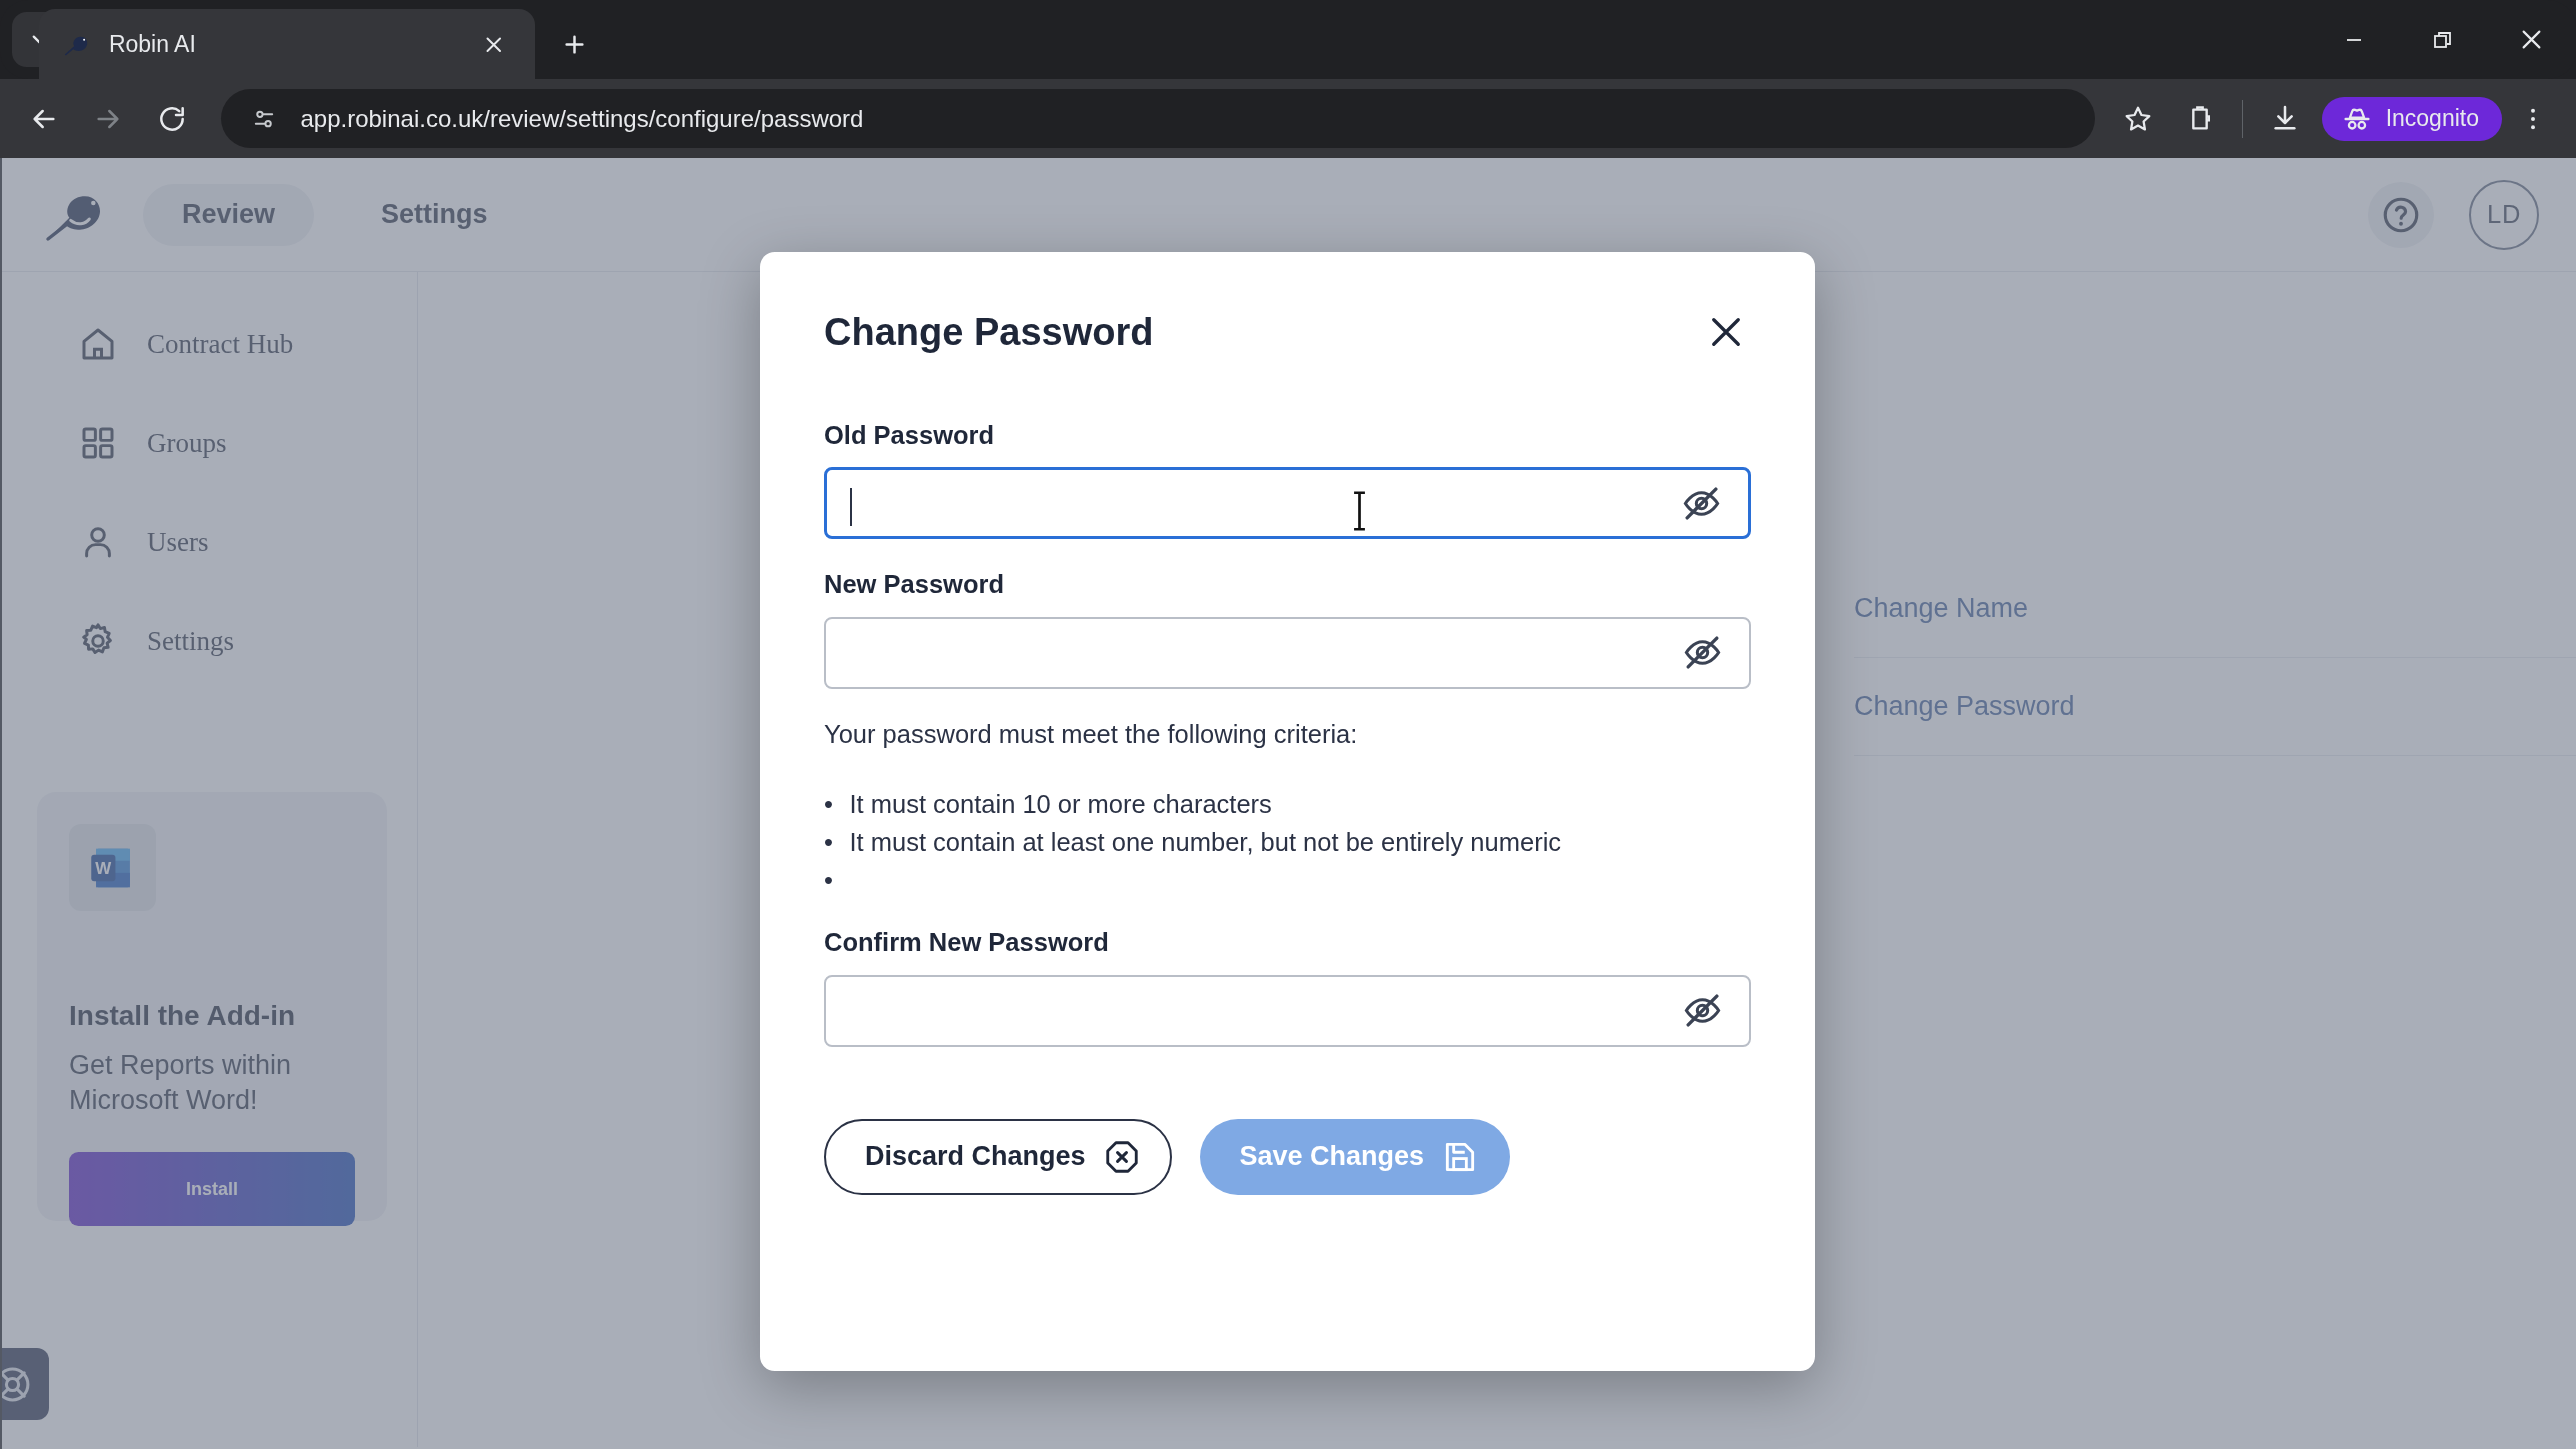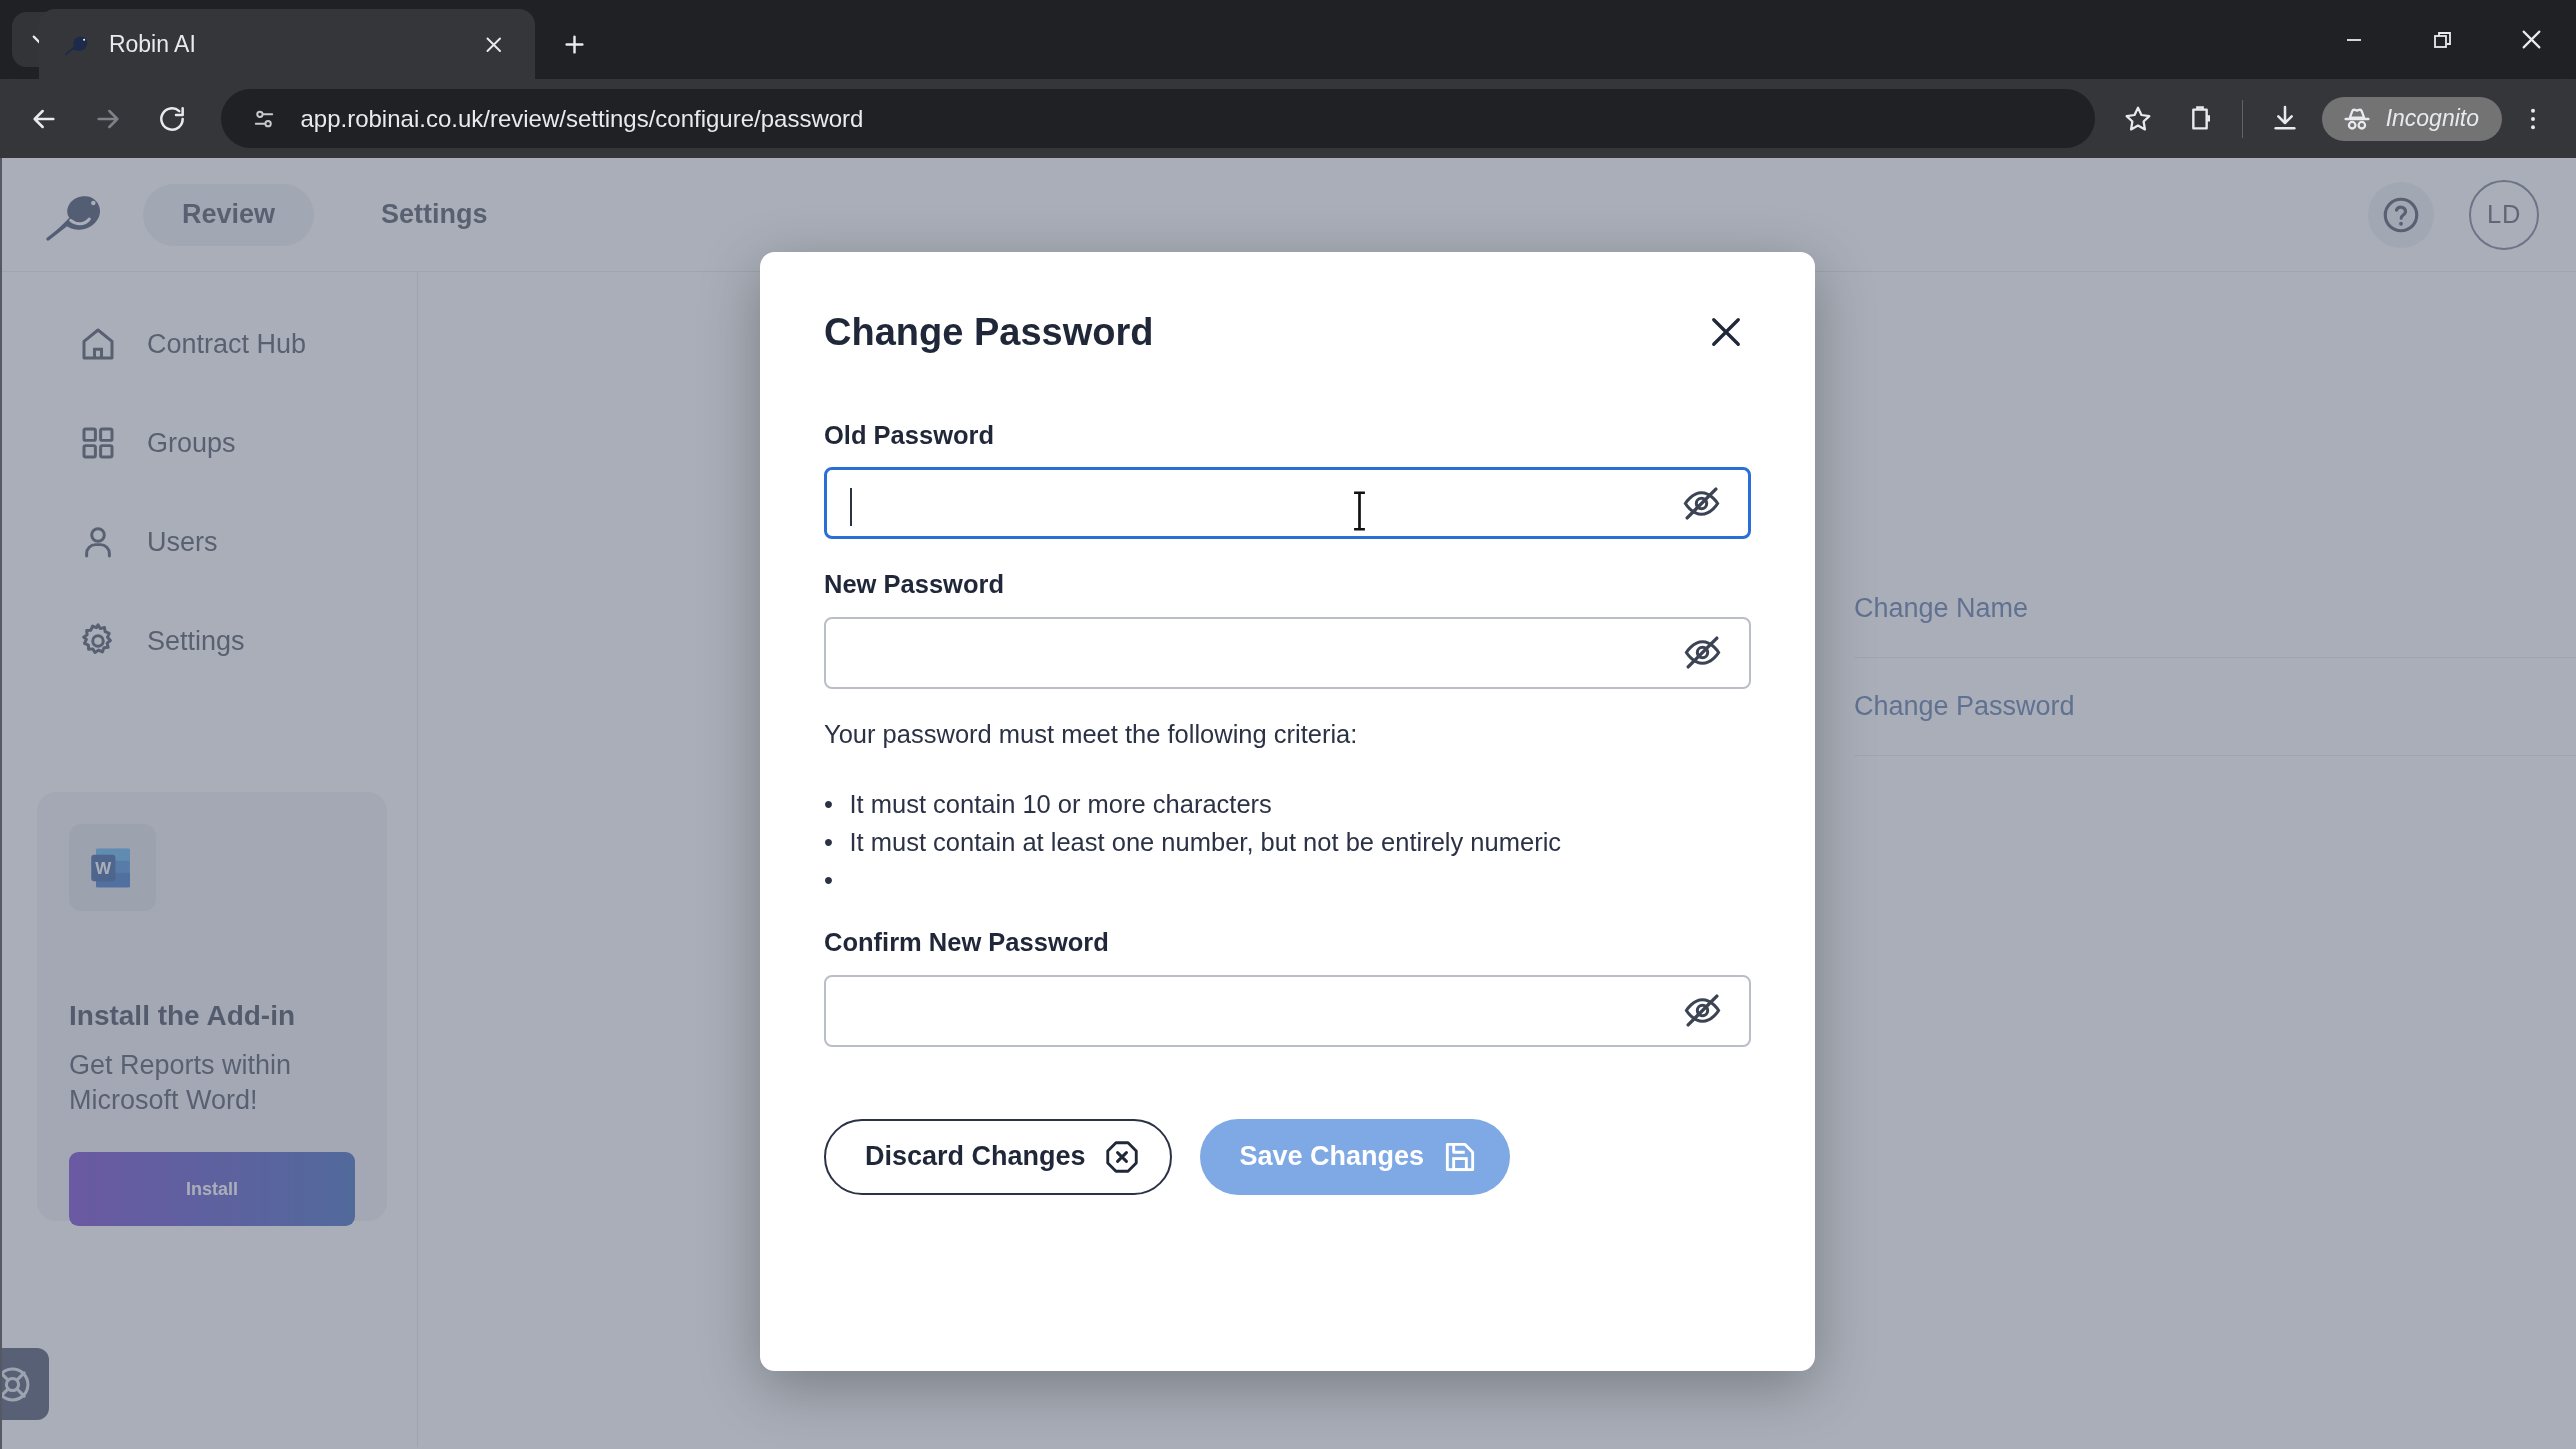--- a/index.html
+++ b/index.html
@@ -58,22 +58,22 @@
   .site-info {
     width: 51px; height: 51px; border-radius: 50%; display: flex;
     align-items: center; justify-content: center; flex: 0 0 51px;
   }
   .url { color: #e8eaed; font-size: 24px; margin-left: 10.7px; white-space: nowrap; }
   .tb-right { display: flex; align-items: center; padding-right: 12px; }
   .tb-icon { width: 62px; height: 62px; display: flex; align-items: center; justify-content: center;
              border-radius: 50%; }
   .tb-sep { width: 1.3px; height: 38px; background: #5f6368; margin: 0 10.7px; }
   .incognito-pill {
-    height: 44px; border-radius: 29.5px; background: #737373; display: flex;
-    align-items: center; padding: 0 23px 0 17.4px; margin-left: 6.7px; font-style: italic;
+    height: 44px; border-radius: 29.5px; background: #6d28d9; display: flex;
+    align-items: center; padding: 0 23px 0 17.4px; margin-left: 6.7px;
   }
   .incognito-pill span { color: #e8eaed; font-size: 23px; margin-left: 12px; }
 
   
   .app {
     position: absolute; top: 158px; left: 2px; width: 2576px; height: 1291px;
     background: #ffffff; overflow: hidden;
   }
   .app-header {
     position: relative; height: 114px; display: flex; align-items: center;
@@ -100,21 +100,21 @@
   .app-body { position: relative; display: flex; height: 1175px; }
   .sidebar {
     width: 416px; flex: 0 0 416px; background: #fff; position: relative;
     border-right: 1.3px solid #dfe3e9; padding-top: 40px;
   }
   .side-item {
     display: flex; align-items: center; height: 64px; padding-left: 75px;
     margin-bottom: 35px;
   }
   .side-icon { width: 42px; height: 42px; flex: 0 0 42px; margin-right: 28px; }
-  .side-label { font-size: 27px; color: #2b3245; }
+  .side-label { font-size: 27px; color: #2b3245; font-family: Liberation Serif, serif; }
 
   .promo {
     position: absolute; left: 35px; top: 520px; width: 350px; height: 429px;
     background: #eef0f4; border-radius: 19px; padding: 32px;
   }
   .promo-icon {
     width: 87px; height: 87px; border-radius: 12px; background: #dcdfe5;
     display: flex; align-items: center; justify-content: center;
   }
   .promo-title { font-size: 28px; font-weight: 700; color: #1f2739; margin-top: 89px; }

